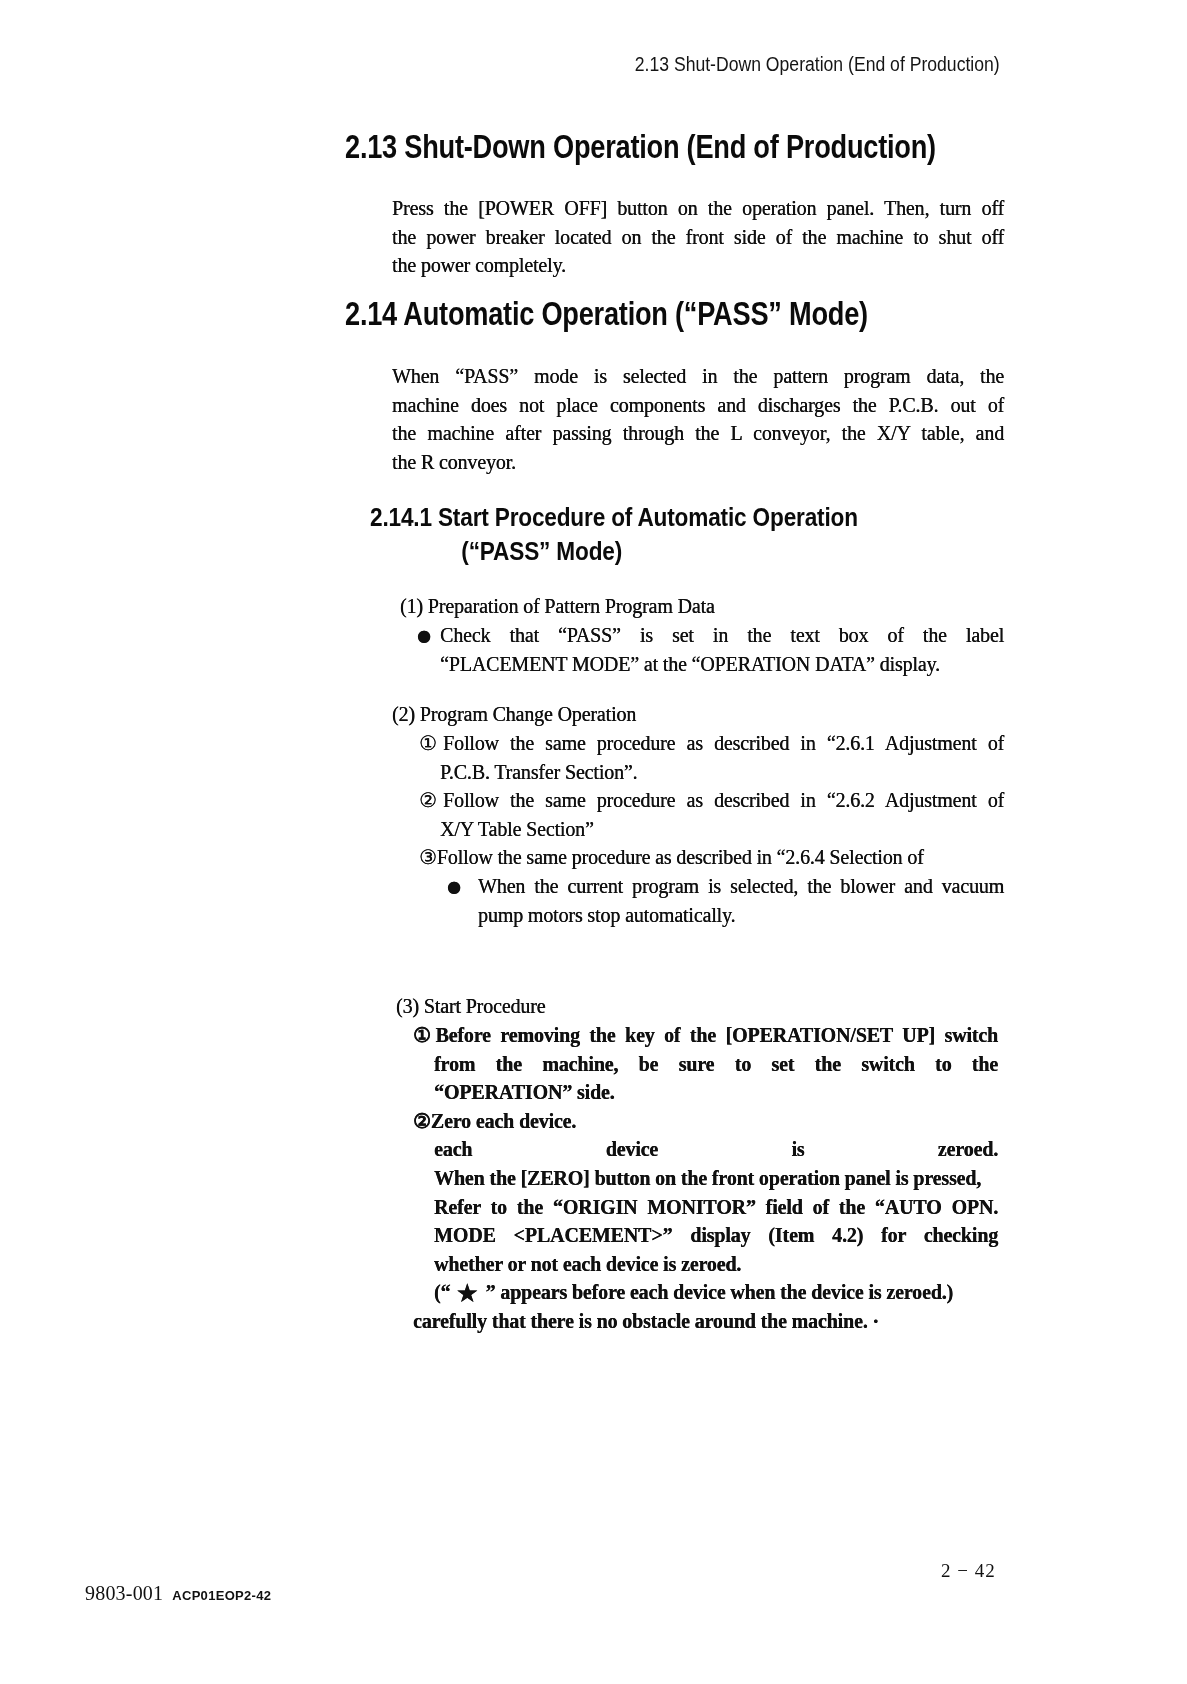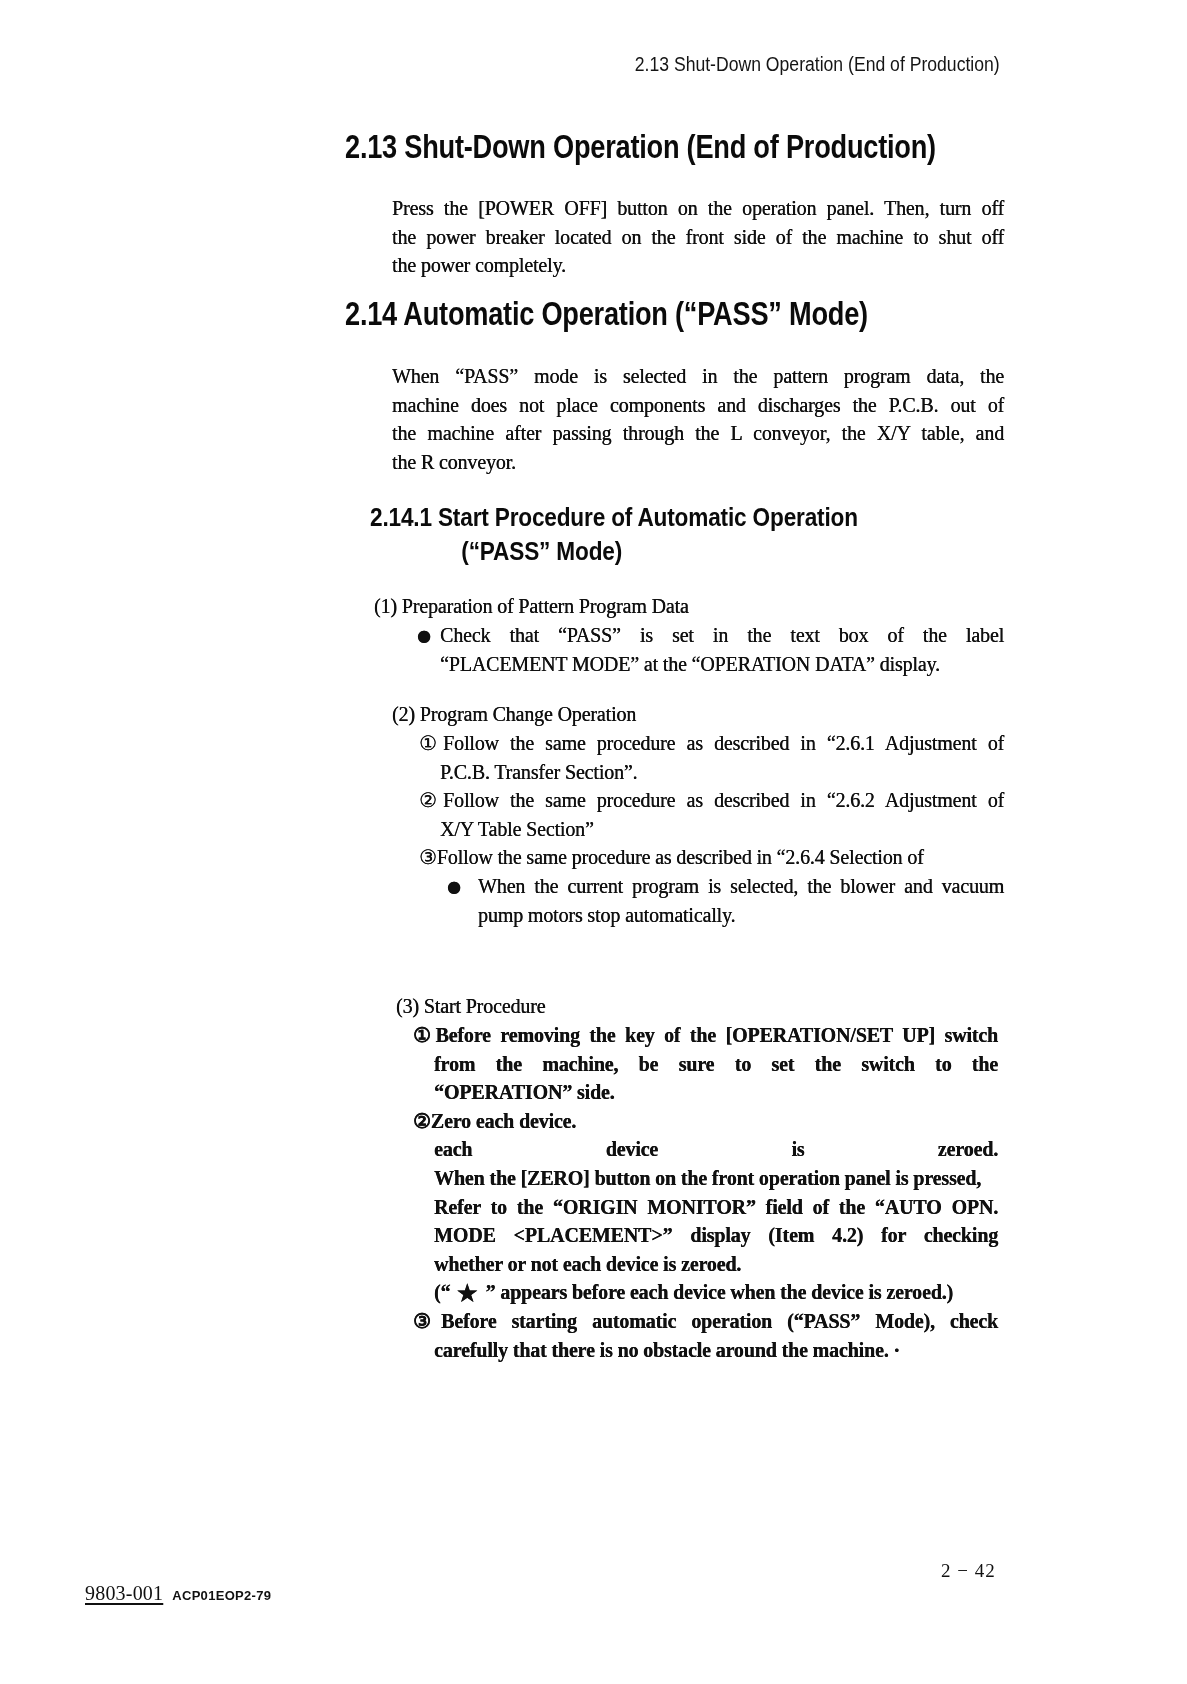--- a/index.html
+++ b/index.html
@@ -27,21 +27,21 @@
   .single{text-indent:-21px;}
   .sub{margin-left:21px;}
   .bullet{position:relative;padding-left:23px;box-sizing:border-box;}
   .bullet .marker{position:absolute;left:0;top:1px;
       font-family:"DejaVu Sans",sans-serif;font-size:16px;}
   .bullet3{margin-left:28px;padding-left:31px;}
   .star{font-family:"DejaVu Sans",sans-serif;font-size:26px;line-height:0;
       vertical-align:-3px;margin:0 7px 0 5px;}
   
   .footer-left{display:flex;align-items:baseline;}
-  .docnum{font-size:20px;text-decoration:underline;text-underline-offset:3px;
+  .docnum{font-size:20px;text-underline-offset:3px;
       text-decoration-thickness:1.5px;letter-spacing:0.2px;}
   .doccode{font-family:"Liberation Sans","DejaVu Sans",sans-serif;font-weight:bold;
       font-size:13px;margin-left:9px;letter-spacing:0.3px;}
   .pagenum{font-size:19px;letter-spacing:1px;}
 </style>
 </head>
 <body>
 
 <div class="runhead abs" style="top:52px;right:187px;">2.13 Shut-Down Operation (End of Production)</div>
 
@@ -60,21 +60,21 @@
     <div class="line">machine does not place components and discharges the P.C.B. out of</div>
     <div class="line">the machine after passing through the L conveyor, the X/Y table, and</div>
     <div class="line">the R conveyor.</div>
   </div>
 
 <div class="h2 abs" style="top:500px;left:370px;">
   <div>2.14.1 Start Procedure of Automatic Operation</div>
   <div style="margin-left:105px;">(“PASS” Mode)</div>
 </div>
 
-<div class="serif label abs" style="top:592px;left:374px;">(1) Preparation of Pattern Program Data</div>
+<div class="serif label abs" style="top:592px;left:400px;">(1) Preparation of Pattern Program Data</div>
 
 <div class="serif jl bullet abs" style="top:621px;left:417px;width:587px;">
   <span class="marker">●</span>
 <div class="line">Check that “PASS” is set in the text box of the label</div>
     <div class="line">“PLACEMENT MODE” at the “OPERATION DATA” display.</div>
   </div>
 
 <div class="serif label abs" style="top:700px;left:392px;">(2) Program Change Operation</div>
 
 <div class="serif abs" style="top:729px;left:419px;width:585px;">
@@ -111,23 +111,22 @@
     </div>
   <div class="sub jl">
       <div class="line">Refer to the “ORIGIN MONITOR” field of the “AUTO OPN.</div>
       <div class="line">MODE &lt;PLACEMENT&gt;” display (Item 4.2) for checking</div>
       <div class="line">whether or not each device is zeroed.</div>
     </div>
   <div class="sub">
     <span>(“</span><span class="star">★</span><span>” appears before each device when the device is zeroed.)</span>
   </div>
   <div class="step jl">
-      <div class="line">③Before starting automatic operation (“PASS” Mode), check</div>
       <div class="line">carefully that there is no obstacle around the machine.  ·</div>
     </div>
 </div>
 
 <div class="footer-left abs" style="top:1582px;left:85px;">
   <span class="docnum">9803-001</span>
-  <span class="doccode">ACP01EOP2-79</span>
+  <span class="doccode">ACP01EOP2-42</span>
 </div>
 
 <div class="pagenum abs" style="top:1560px;left:941px;">2 − 42</div>
 
 </body></html>

